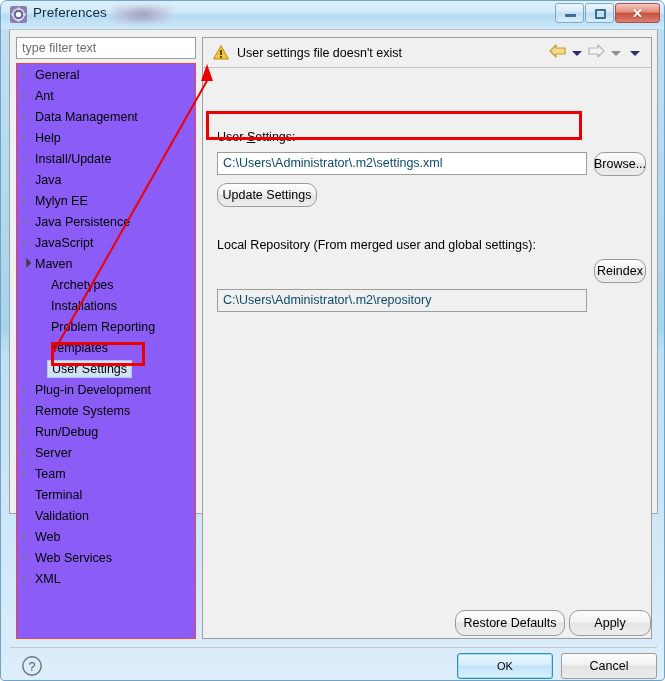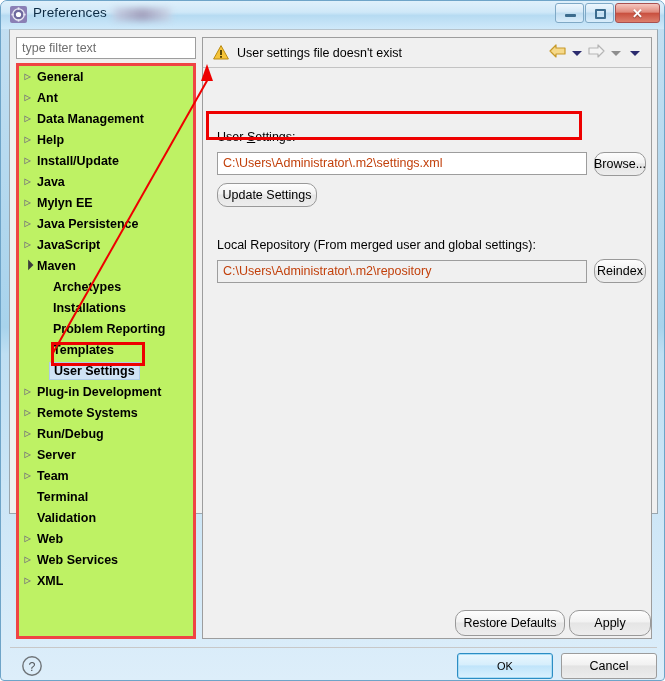--- a/index.html
+++ b/index.html
@@ -109,24 +109,23 @@
     color: #6e6e6e;
     padding: 3px 5px;
     line-height: 15px;
   }
 
   
   .tree-pane {
     position: absolute;
     left: 6px; top: 33px;
     width: 180px; height: 576px;
-    background: #bef264;
-    border: 3px solid #ef4444;
+    background: #8b5cf6;
+    border: 1px solid #ef4444;
     overflow: hidden;
-    font-weight: bold;
   }
   .tree-item {
     position: relative;
     height: 21px;
     display: flex;
     align-items: center;
     font-size: 12.5px;
     color: #000000;
     white-space: nowrap;
   }
@@ -202,27 +201,27 @@
     position: absolute;
     font-size: 12.5px;
     color: #000;
     white-space: nowrap;
   }
   .txt-input {
     position: absolute;
     border: 1px solid #9d9d9d;
     background: #ffffff;
     font-size: 12.5px;
-    color: #c2410c;
+    color: #0c4a6e;
     padding: 3px 5px;
     line-height: 15px;
     white-space: nowrap;
     overflow: hidden;
   }
-  .txt-input.readonly { background: #f0f0f0; }
+  .txt-input.readonly { background: #f0f0f0; margin-top: 29px; }
 
   .btn {
     position: absolute;
     border: 1px solid #999999;
     border-radius: 10px;
     background: linear-gradient(to bottom, #fdfdfd 0%, #f2f2f2 45%, #e5e5e5 50%, #ededed 100%);
     font-size: 12.5px;
     color: #000;
     text-align: center;
     line-height: 1;

